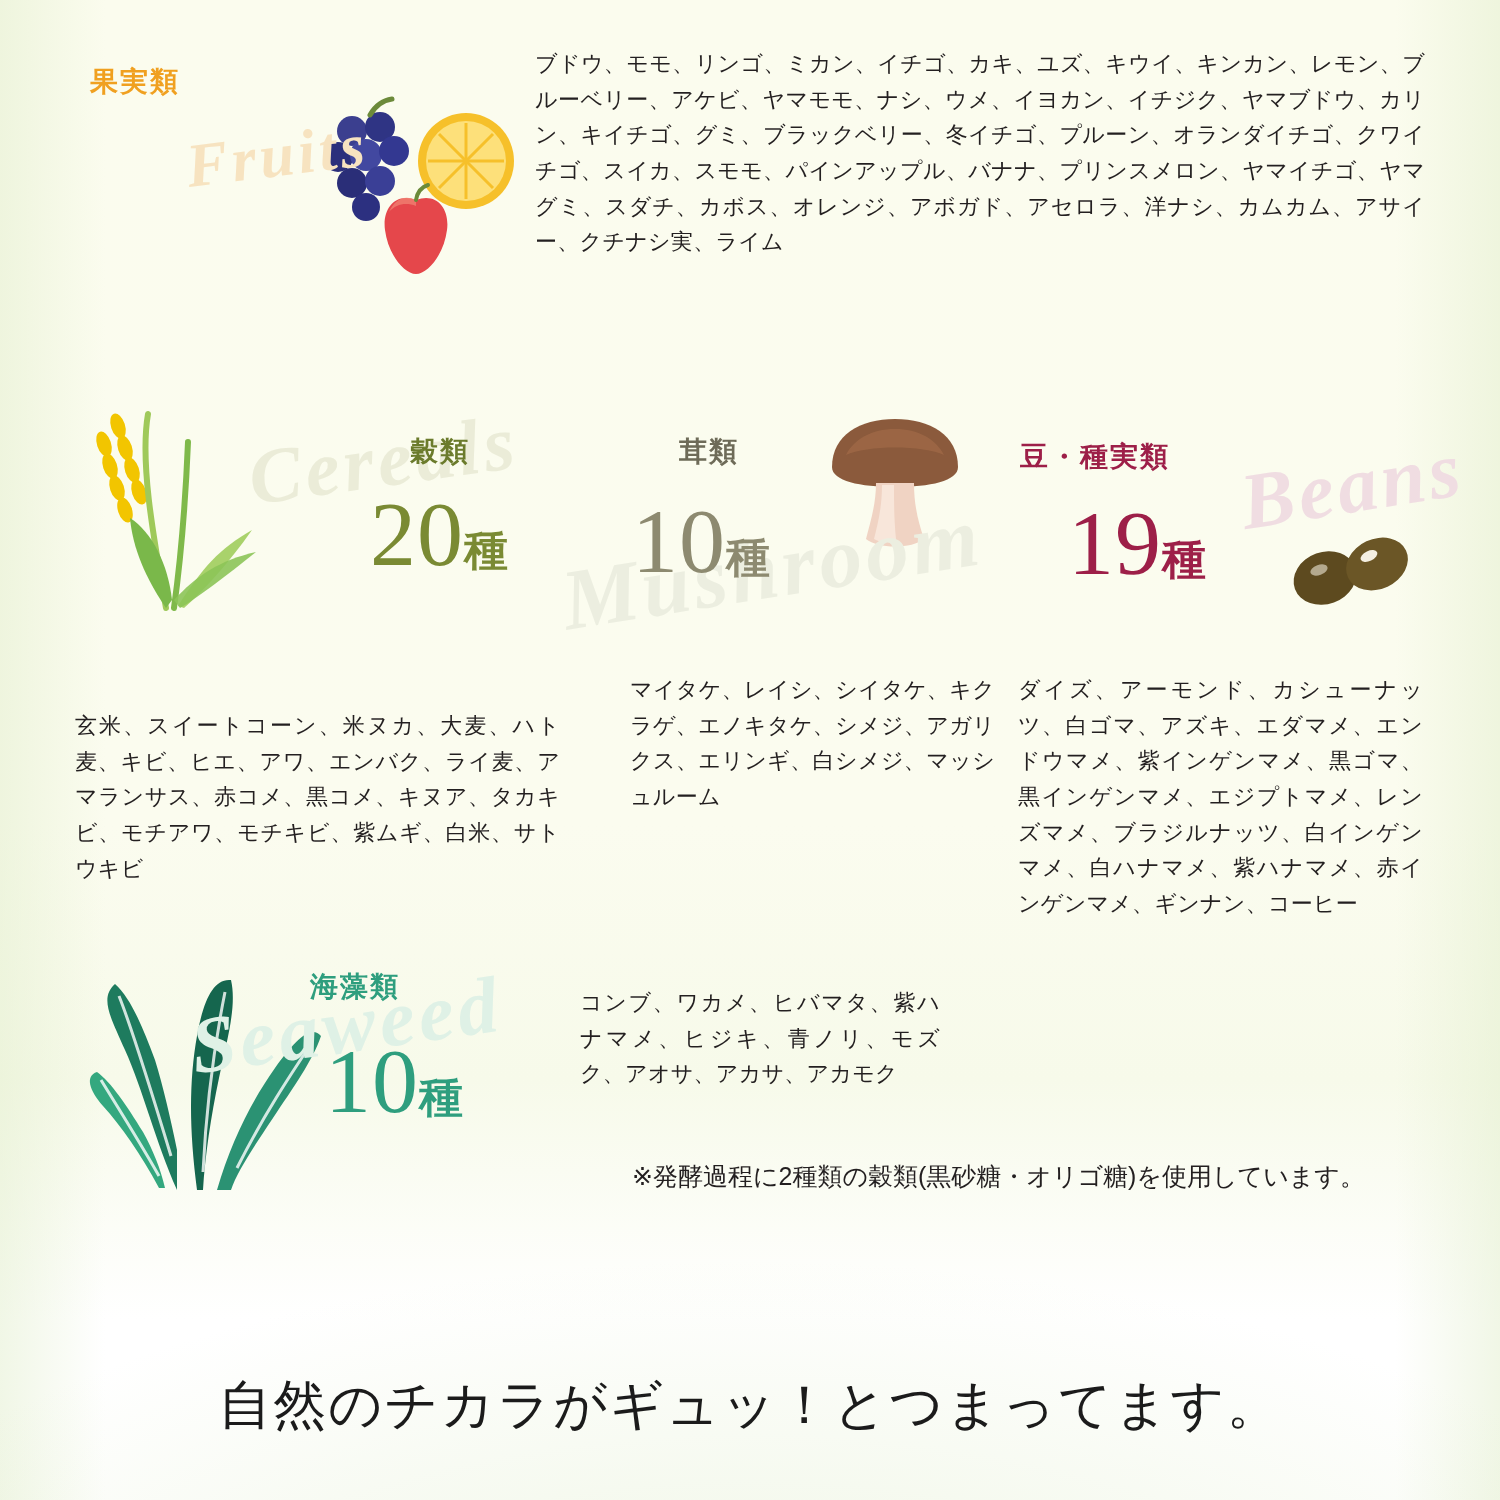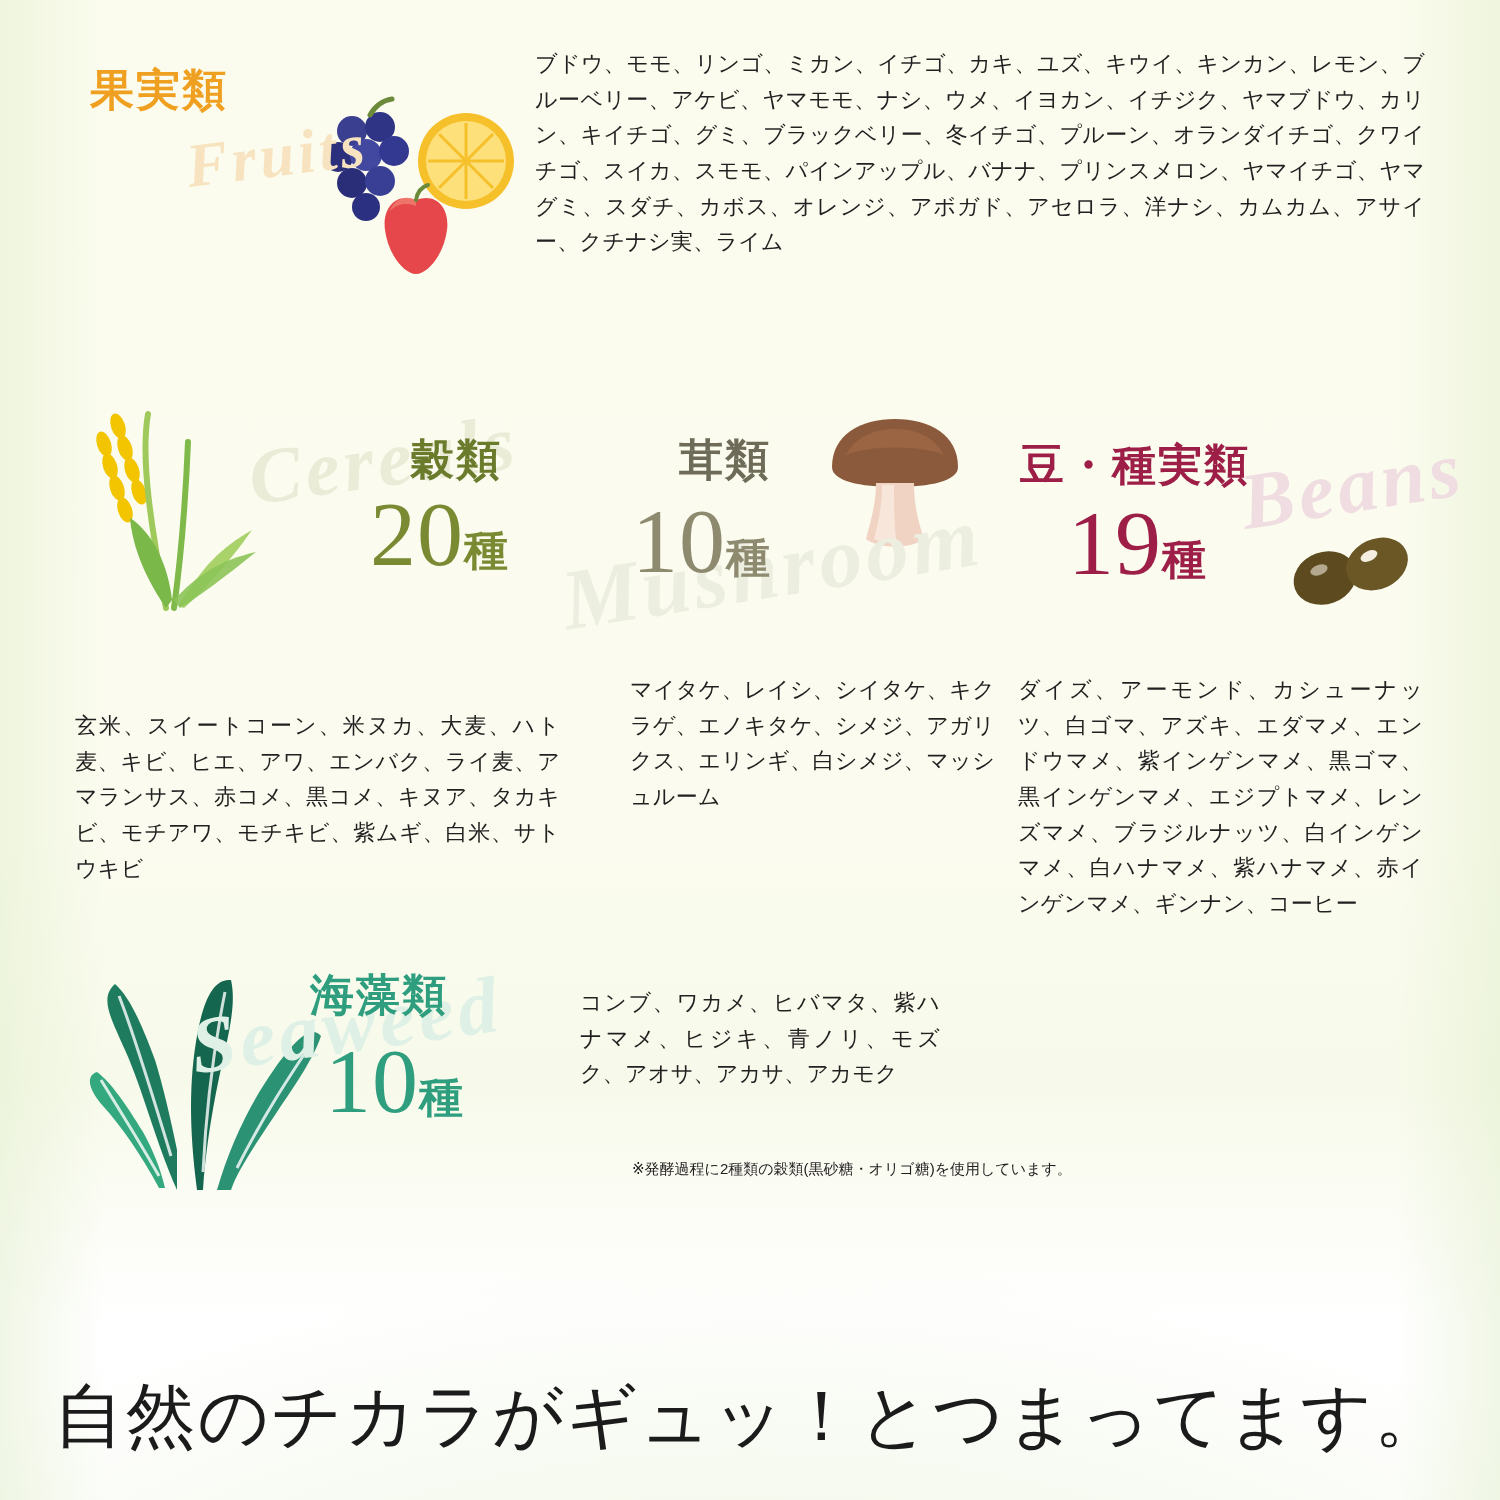--- a/index.html
+++ b/index.html
@@ -30,21 +30,21 @@
   }
 
   .content { position: relative; z-index: 2; }
 
   
   .cat-head {
     position: relative;
     display: block;
   }
   .cat-title {
-    font-size: 44px;
+    font-size: 28px;
     font-weight: 700;
     letter-spacing: 2px;
     line-height: 1;
     white-space: nowrap;
   }
   .cat-count {
     font-size: 92px;
     font-weight: 400;
     line-height: 1;
     letter-spacing: 1px;
@@ -104,27 +104,27 @@
   #beans-script { position: absolute; left: 1240px; top: 440px; color: #f0dde2; font-size: 80px; transform: rotate(-9deg); }
   #beans-text { position: absolute; left: 1018px; top: 672px; width: 405px; }
 
   
   #sea-head { position: absolute; left: 90px; top: 965px; width: 470px; height: 230px; }
   #sea-head .cat-title { color: #2e9e7e; position: absolute; left: 220px; top: 8px; }
   #sea-head .cat-count { color: #2e9e7e; position: absolute; left: 235px; top: 70px; }
   #sea-script { position: absolute; left: 190px; top: 980px; color: #dff1e6; font-size: 80px; transform: rotate(-8deg); }
   #sea-text { position: absolute; left: 580px; top: 985px; width: 360px; }
 
-  #note { position: absolute; left: 632px; top: 1160px; width: 820px; font-size: 15px; color: #231f20; letter-spacing: 0; }
+  #note { position: absolute; left: 632px; top: 1160px; width: 820px; font-size: 25px; color: #231f20; letter-spacing: 0; }
 
   
   #footer {
     position: absolute; left: 0; top: 1370px; width: 1500px;
     text-align: center;
-    font-size: 70px;
+    font-size: 53px;
     letter-spacing: 2px;
     color: #1b1b1b;
     font-family: "DejaVu Sans", "Liberation Sans", sans-serif;
     font-weight: 400;
   }
 
   
   .illu { position: absolute; pointer-events: none; }
   #illu-fruits { left: 300px; top: 95px; width: 220px; height: 185px; }
   #illu-cereal { left: 70px; top: 400px; width: 240px; height: 220px; }

